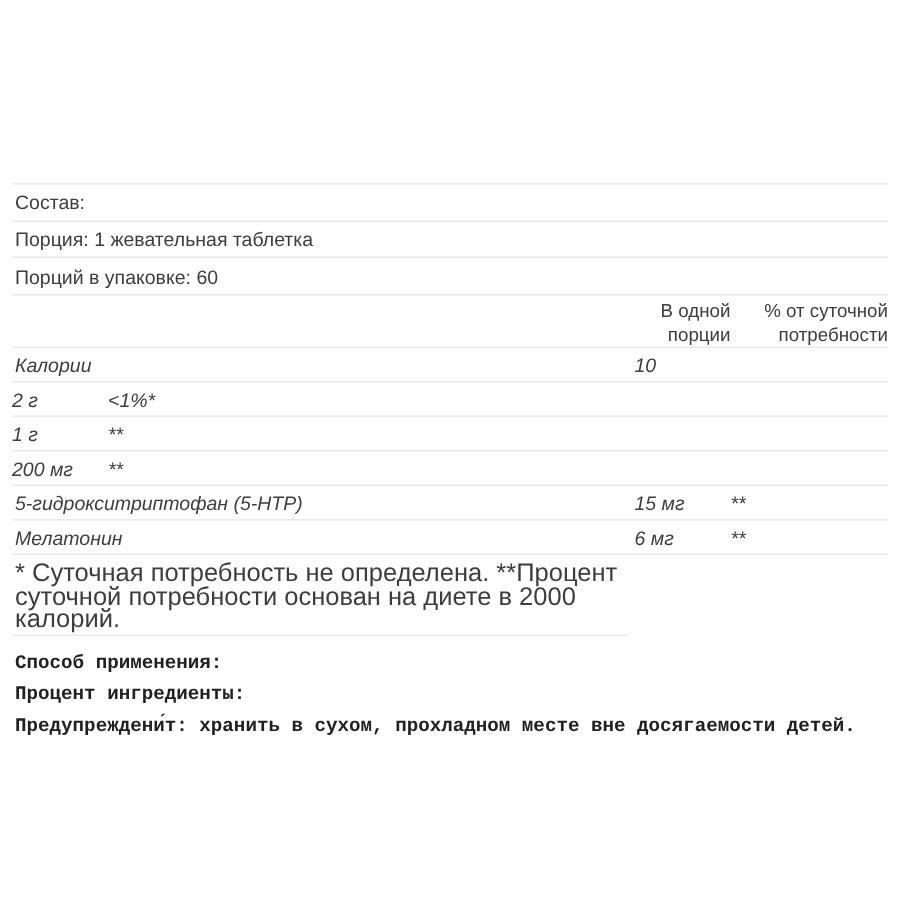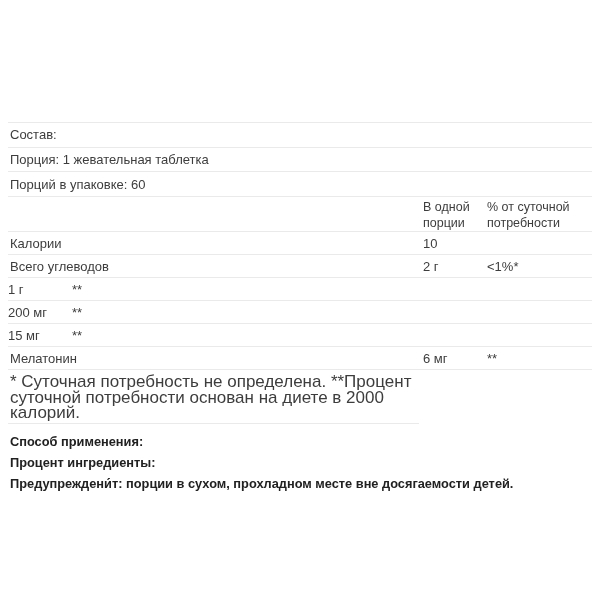--- a/index.html
+++ b/index.html
@@ -35,38 +35,40 @@
     color: var(--text, #3d3d3d);
   }
   .header-row {
     box-sizing: border-box;
     height: 35px;
     border-bottom: 1px solid var(--divider, #eaeaea);
     display: flex;
     font-size: 12.5px;
     line-height: 15.5px;
     color: var(--text, #3d3d3d);
+    text-align: right;
   }
   .header-row .cell { padding-top: 3px; }
   .name-cell {
     width: 415px;
     box-sizing: border-box;
     padding-left: 2px;
     flex: 0 0 auto;
   }
   .amount-cell { width: 64px; flex: 0 0 auto; }
   .dv-cell { flex: 1 1 auto; }
   .data-row {
     height: 23px;
     box-sizing: border-box;
     border-bottom: 1px solid var(--divider, #eaeaea);
     display: flex;
     align-items: center;
     font-size: 13px;
     color: var(--text, #3d3d3d);
+    font-style: italic;
   }
   .footnote {
     box-sizing: border-box;
     width: 411px;
     border-bottom: 1px solid var(--divider, #eaeaea);
     padding: 4px 0 2px 2px;
     overflow: visible;
   }
   .footnote-text {
     display: block;
@@ -77,20 +79,21 @@
   }
   .usage {
     padding: 11px 0 0 2px;
   }
   .usage p {
     margin: 0 0 8px 0;
     font-size: 12.8px;
     line-height: 13px;
     font-weight: bold;
     color: var(--text-bold, #212121);
+    font-family: Liberation Mono, monospace;
   }
 </style>
 </head>
 <body>
 
 <div class="stage">
   <div class="sheet">
 
     <div class="info-rows">
         <div class="info-row">
@@ -110,47 +113,47 @@
       <div class="cell dv-cell">% от суточной потребности</div>
     </div>
 
     <div>
         <div class="data-row">
         <div class="name-cell">Калории</div>
         <div class="amount-cell">10</div>
         <div class="dv-cell"></div>
       </div>
         <div class="data-row">
-        <div class="name-cell">Всего углеводов</div>
         <div class="amount-cell">2 г</div>
         <div class="dv-cell">&lt;1%*</div>
       </div>
         <div class="data-row">
         <div class="amount-cell">1 г</div>
         <div class="dv-cell">**</div>
       </div>
         <div class="data-row">
         <div class="amount-cell">200 мг</div>
         <div class="dv-cell">**</div>
       </div>
         <div class="data-row">
+        <div class="name-cell">5-гидрокситриптофан (5-HTP)</div>
         <div class="amount-cell">15 мг</div>
         <div class="dv-cell">**</div>
       </div>
         <div class="data-row">
         <div class="name-cell">Мелатонин</div>
         <div class="amount-cell">6 мг</div>
         <div class="dv-cell">**</div>
       </div>
       </div>
 
     <div class="footnote">
       <span class="footnote-text">* Суточная потребность не определена. **Процент суточной потребности основан на диете в 2000 калорий.</span>
     </div>
 
     <div class="usage">
       <p>Способ применения:</p>
       <p>Процент ингредиенты:</p>
-      <p>Предупреждени́т: порции в сухом, прохладном месте вне досягаемости детей.</p>
+      <p>Предупреждени́т: хранить в сухом, прохладном месте вне досягаемости детей.</p>
     </div>
 
   </div>
 </div>
 
 </body></html>

